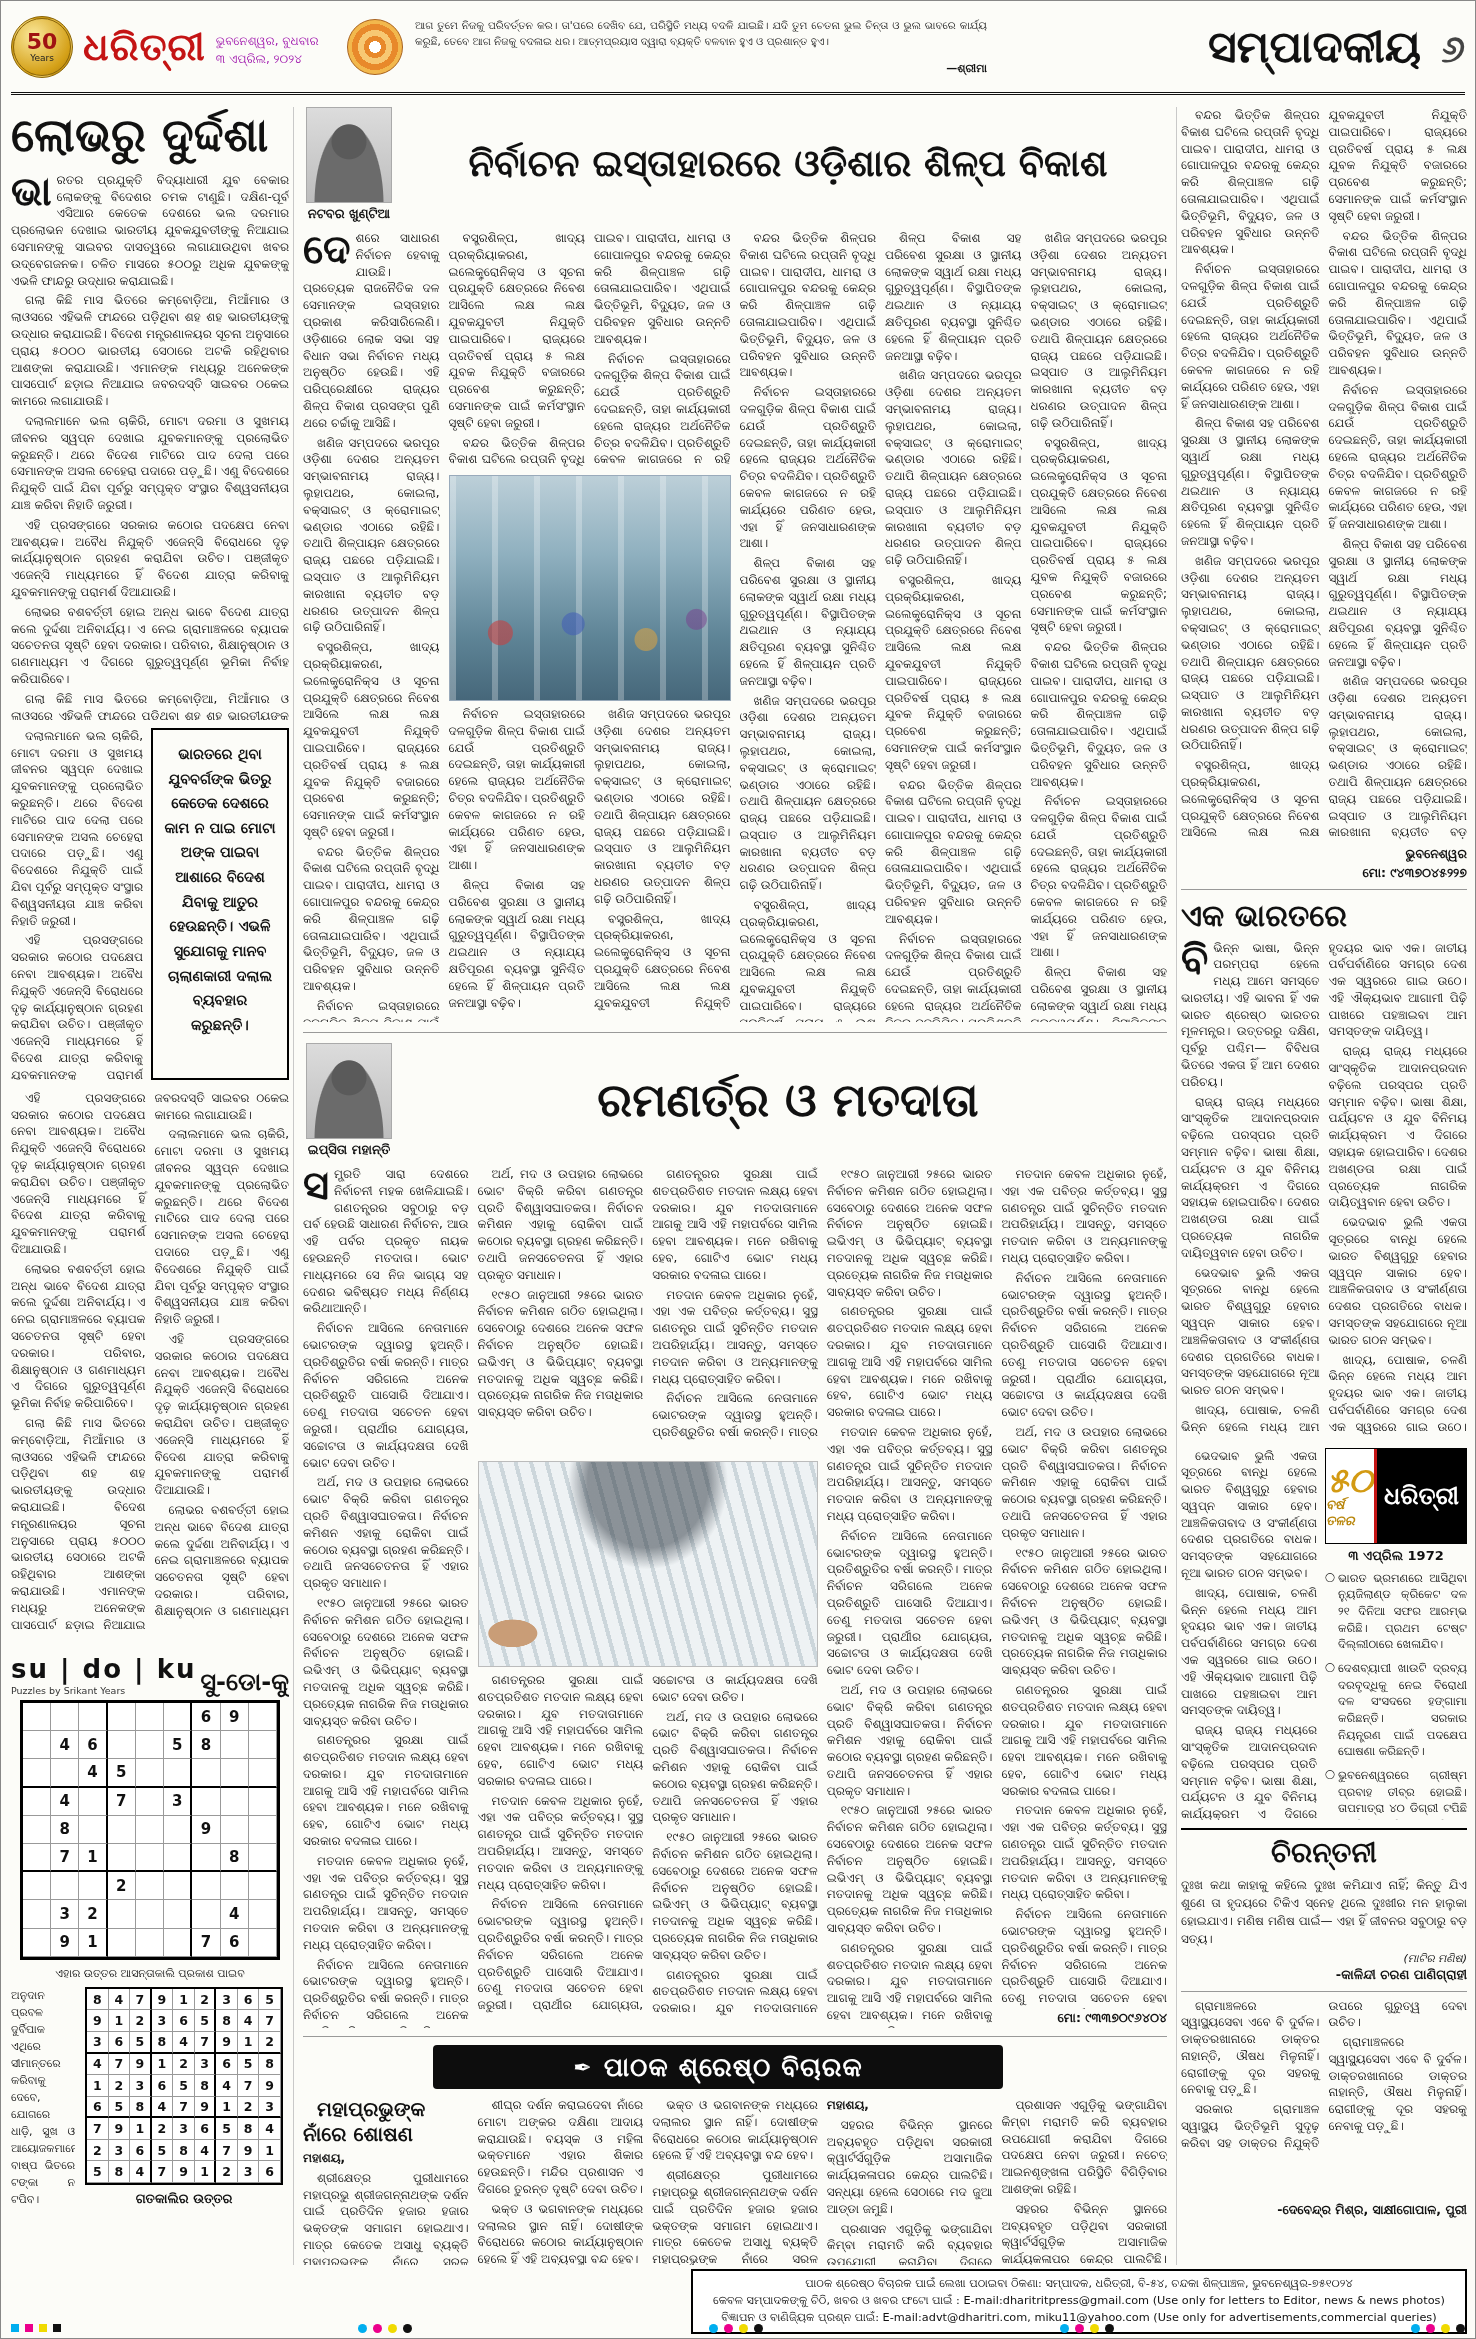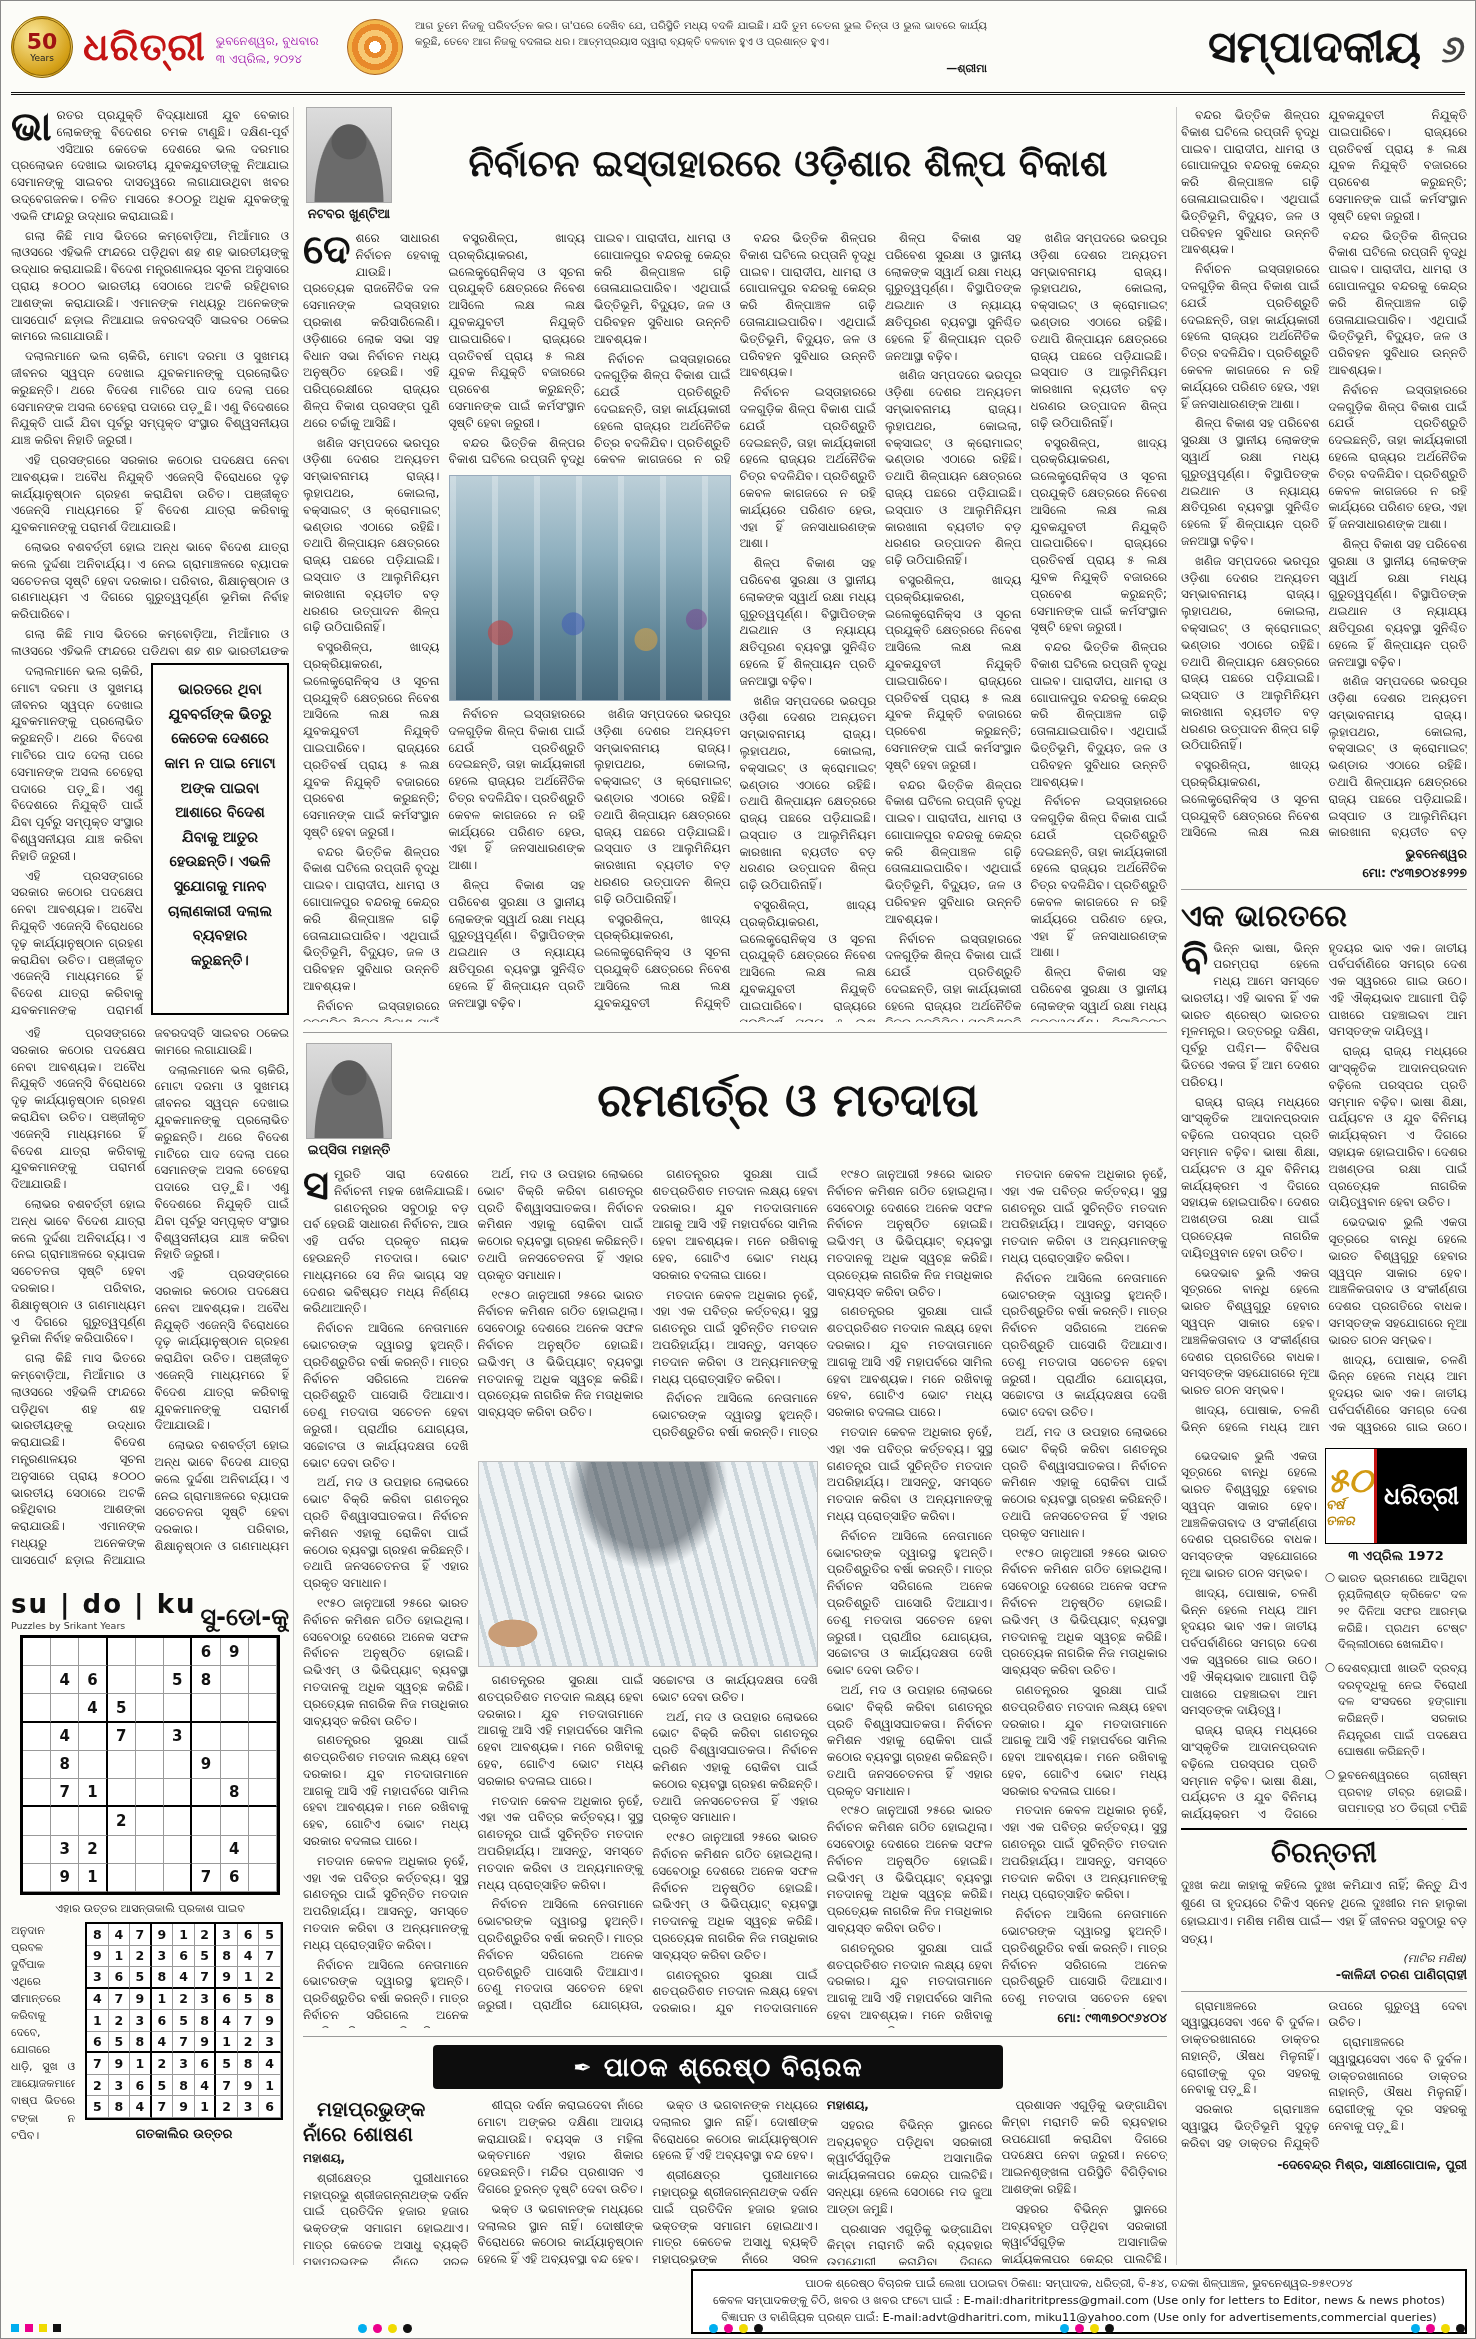--- a/index.html
+++ b/index.html
@@ -133,21 +133,21 @@
                 display:flex; align-items:center; padding:0 7px; border-left:3px solid #c41414; }
   .fifty-date { text-align:center; font-weight:bold; font-size:13px; margin:4px 0 6px; }
   .bullets { font-size:11.5px; line-height:1.45; text-align:justify; overflow:hidden; flex:1; }
   .bullets p { position:relative; padding-left:13px; text-indent:0; margin:0 0 7px; }
   .bullets p::before { content:"◯"; position:absolute; left:0; top:1px; font-size:9px; }
   .chir { border-top:2px solid #000; margin-top:8px; padding-top:6px; }
   .chir-headline { text-align:center; font-size:28px; font-weight:bold; margin-bottom:6px; }
   .chir-quote { font-size:12px; line-height:1.5; text-align:justify; }
   .chir-src { text-align:right; font-size:11px; font-style:italic; margin-top:4px; }
   .chir-attr { text-align:right; font-size:13px; font-weight:bold; margin:2px 0 8px; }
-  .rt-letter { border-top:1px solid #999; padding-top:6px; }
+  .rt-letter { border-top:1px solid #999; padding-top:6px;gap:45px; }
   .rt-letter .coltext { height:158px; }
 
   
   .contact { position:absolute; left:690px; width:776px; top:2268px; border:2px solid #000; background:#fff;
              padding:5px 10px; font-size:11.3px; line-height:1.5; text-align:center; }
   .regstrip { position:absolute; left:10px; right:10px; top:2320px; height:14px;
               display:flex; justify-content:space-between; align-items:center; }
   .dotgroup { display:flex; gap:6px; }
   .dot { width:9px; height:9px; border-radius:50%; }
   .dot.sq { border-radius:0; width:8px; height:8px; }
@@ -179,20 +179,21 @@
         <div class="quote-attr">—ଶ୍ରୀମା</div>
       </div>
     </div>
     <div class="mast-right">
       <span class="section-title">ସମ୍ପାଦକୀୟ</span>
       <span class="page-num">୬</span>
     </div>
   </header>
 
   <section class="zone-left">
+    <h1 class="ed-headline">ଲୋଭରୁ ଦୁର୍ଦ୍ଦଶା</h1>
 
     <div class="txt ed-bodyA">
       <p class="leadp"><span class="dropcap">ଭା</span><span>ରତର ପ୍ରଯୁକ୍ତି ବିଦ୍ୟାଧାରୀ ଯୁବ ବେକାର ଲୋକଙ୍କୁ ବିଦେଶର ଚମକ ଟାଣୁଛି। ଦକ୍ଷିଣ-ପୂର୍ବ ଏସିଆର କେତେକ ଦେଶରେ ଭଲ ଦରମାର ପ୍ରଲୋଭନ ଦେଖାଇ ଭାରତୀୟ ଯୁବକଯୁବତୀଙ୍କୁ ନିଆଯାଇ ସେମାନଙ୍କୁ ସାଇବର ଦାସତ୍ୱରେ ଲଗାଯାଉଥିବା ଖବର ଉଦ୍‌ବେଗଜନକ। ଚଳିତ ମାସରେ ୫୦୦ରୁ ଅଧିକ ଯୁବକଙ୍କୁ ଏଭଳି ଫାନ୍ଦରୁ ଉଦ୍ଧାର କରାଯାଇଛି।</span></p>
     <p>ଗଲା କିଛି ମାସ ଭିତରେ କମ୍ବୋଡ଼ିଆ, ମିଆଁମାର ଓ ଲାଓସରେ ଏହିଭଳି ଫାନ୍ଦରେ ପଡ଼ିଥିବା ଶହ ଶହ ଭାରତୀୟଙ୍କୁ ଉଦ୍ଧାର କରାଯାଇଛି। ବିଦେଶ ମନ୍ତ୍ରଣାଳୟର ସୂଚନା ଅନୁସାରେ ପ୍ରାୟ ୫୦୦୦ ଭାରତୀୟ ସେଠାରେ ଅଟକି ରହିଥିବାର ଆଶଙ୍କା କରାଯାଉଛି। ଏମାନଙ୍କ ମଧ୍ୟରୁ ଅନେକଙ୍କ ପାସପୋର୍ଟ ଛଡ଼ାଇ ନିଆଯାଇ ଜବରଦସ୍ତି ସାଇବର ଠକେଇ କାମରେ ଲଗାଯାଉଛି।</p>
         <p>ଦଲାଲମାନେ ଭଲ ଚାକିରି, ମୋଟା ଦରମା ଓ ସୁଖମୟ ଜୀବନର ସ୍ୱପ୍ନ ଦେଖାଇ ଯୁବକମାନଙ୍କୁ ପ୍ରଲୋଭିତ କରୁଛନ୍ତି। ଥରେ ବିଦେଶ ମାଟିରେ ପାଦ ଦେଲା ପରେ ସେମାନଙ୍କ ଅସଲ ଚେହେରା ପଦାରେ ପଡ଼ୁଛି। ଏଣୁ ବିଦେଶରେ ନିଯୁକ୍ତି ପାଇଁ ଯିବା ପୂର୍ବରୁ ସମ୍ପୃକ୍ତ ସଂସ୍ଥାର ବିଶ୍ୱସନୀୟତା ଯାଞ୍ଚ କରିବା ନିହାତି ଜରୁରୀ।</p>
         <p>ଏହି ପ୍ରସଙ୍ଗରେ ସରକାର କଠୋର ପଦକ୍ଷେପ ନେବା ଆବଶ୍ୟକ। ଅବୈଧ ନିଯୁକ୍ତି ଏଜେନ୍ସି ବିରୋଧରେ ଦୃଢ଼ କାର୍ଯ୍ୟାନୁଷ୍ଠାନ ଗ୍ରହଣ କରାଯିବା ଉଚିତ। ପଞ୍ଜୀକୃତ ଏଜେନ୍ସି ମାଧ୍ୟମରେ ହିଁ ବିଦେଶ ଯାତ୍ରା କରିବାକୁ ଯୁବକମାନଙ୍କୁ ପରାମର୍ଶ ଦିଆଯାଉଛି।</p>
         <p>ଲୋଭର ବଶବର୍ତ୍ତୀ ହୋଇ ଅନ୍ଧ ଭାବେ ବିଦେଶ ଯାତ୍ରା କଲେ ଦୁର୍ଦ୍ଦଶା ଅନିବାର୍ଯ୍ୟ। ଏ ନେଇ ଗ୍ରାମାଞ୍ଚଳରେ ବ୍ୟାପକ ସଚେତନତା ସୃଷ୍ଟି ହେବା ଦରକାର। ପରିବାର, ଶିକ୍ଷାନୁଷ୍ଠାନ ଓ ଗଣମାଧ୍ୟମ ଏ ଦିଗରେ ଗୁରୁତ୍ୱପୂର୍ଣ୍ଣ ଭୂମିକା ନିର୍ବାହ କରିପାରିବେ।</p>
         <p>ଗଲା କିଛି ମାସ ଭିତରେ କମ୍ବୋଡ଼ିଆ, ମିଆଁମାର ଓ ଲାଓସରେ ଏହିଭଳି ଫାନ୍ଦରେ ପଡ଼ିଥିବା ଶହ ଶହ ଭାରତୀୟଙ୍କୁ ଉଦ୍ଧାର କରାଯାଇଛି। ବିଦେଶ ମନ୍ତ୍ରଣାଳୟର ସୂଚନା ଅନୁସାରେ ପ୍ରାୟ ୫୦୦୦ ଭାରତୀୟ ସେଠାରେ ଅଟକି ରହିଥିବାର ଆଶଙ୍କା କରାଯାଉଛି। ଏମାନଙ୍କ ମଧ୍ୟରୁ ଅନେକଙ୍କ ପାସପୋର୍ଟ ଛଡ଼ାଇ ନିଆଯାଇ ଜବରଦସ୍ତି ସାଇବର ଠକେଇ କାମରେ ଲଗାଯାଉଛି।</p>
       </div>
 

